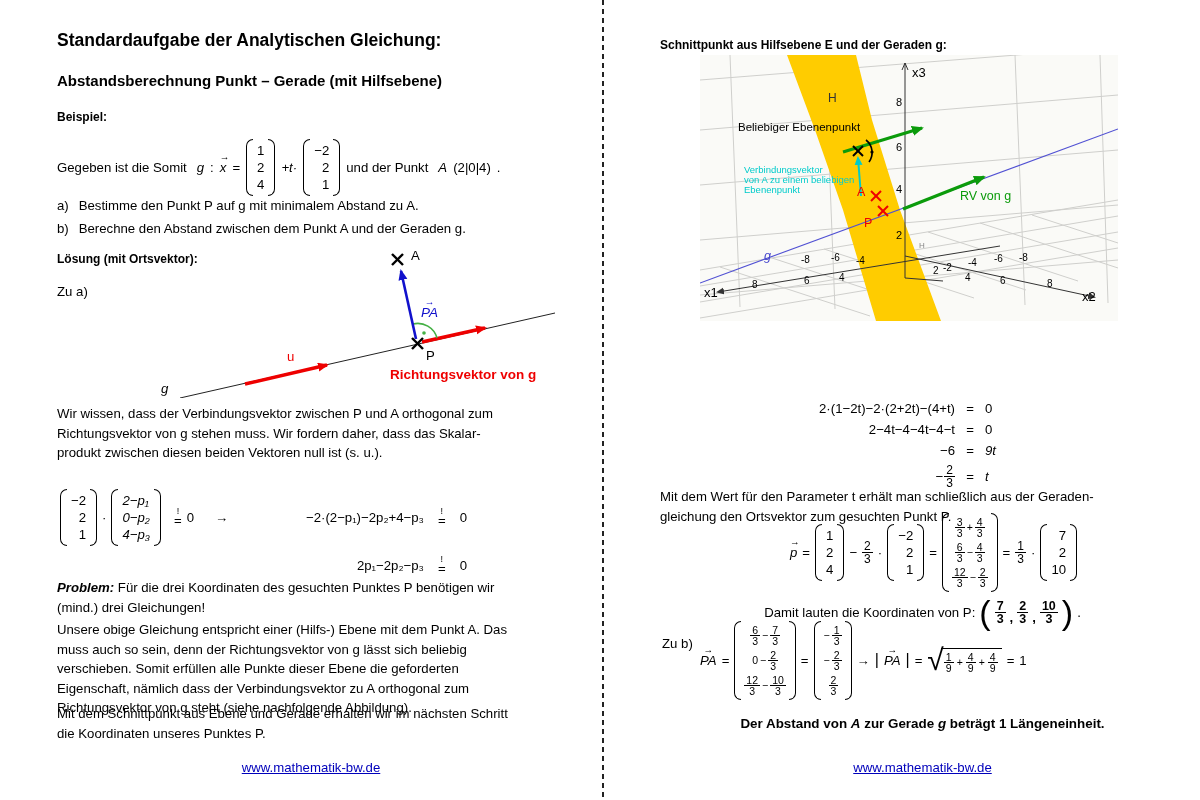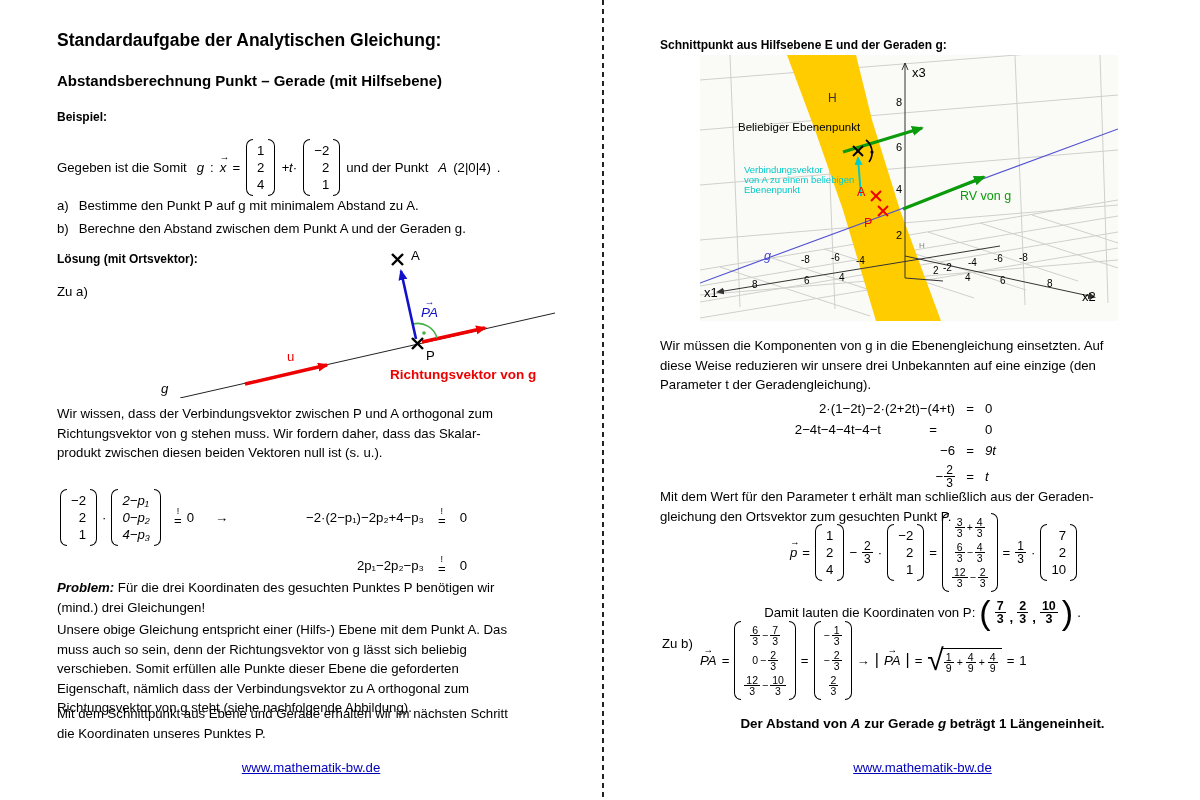--- a/index.html
+++ b/index.html
@@ -293,31 +293,28 @@
     <div class="plotlbl i" style="left:64px;top:194px;font-size:12.5px;color:#4444cc;">g</div>
     <div class="plotlbl" style="left:38px;top:66px;font-size:11.5px;">Beliebiger Ebenenpunkt</div>
     <div class="plotlbl" style="left:44px;top:110px;font-size:9.5px;line-height:10px;color:#00cbcb;">Verbindungsvektor
 von A zu einem beliebigen
 Ebenenpunkt</div>
     <div class="plotlbl" style="left:157px;top:130px;font-size:12.5px;color:#ee0000;">A</div>
     <div class="plotlbl" style="left:164px;top:161px;font-size:12.5px;color:#ee0000;">P</div>
     <div class="plotlbl" style="left:260px;top:134px;font-size:12.5px;color:#0b9b0b;">RV von g</div>
   </div>
 
-  <div class="abs para" style="left:660px;top:336px;">Wir müssen die Komponenten von g in die Ebenengleichung einsetzten. Auf
-diese Weise reduzieren wir unsere drei Unbekannten auf eine einzige (den
-Parameter t der Geradengleichung).</div>
 
   <div class="abs" style="left:700px;top:398px;width:330px;">
     <div class="eqrow t" style="height:21px;">
       <span class="lhs">2·(1−2t)−2·(2+2t)−(4+t)</span>
       <span class="eqc">=</span>
       <span class="rhsid">0</span>
     </div>
-    <div class="eqrow t" style="height:21px;gap:37px;">
+    <div class="eqrow t" style="height:21px;">
       <span class="lhs">2−4t−4−4t−4−t</span>
       <span class="eqc">=</span>
       <span class="rhsid">0</span>
     </div>
     <div class="eqrow t" style="height:21px;">
       <span class="lhs">−6</span>
       <span class="eqc">=</span>
       <span class="rhsid i">9t</span>
     </div>
     <div class="eqrow t" style="height:30px;">

